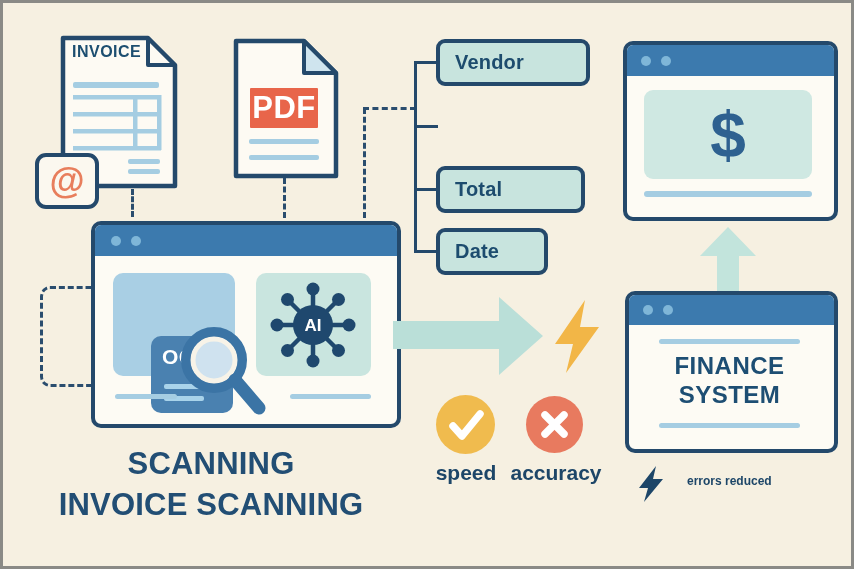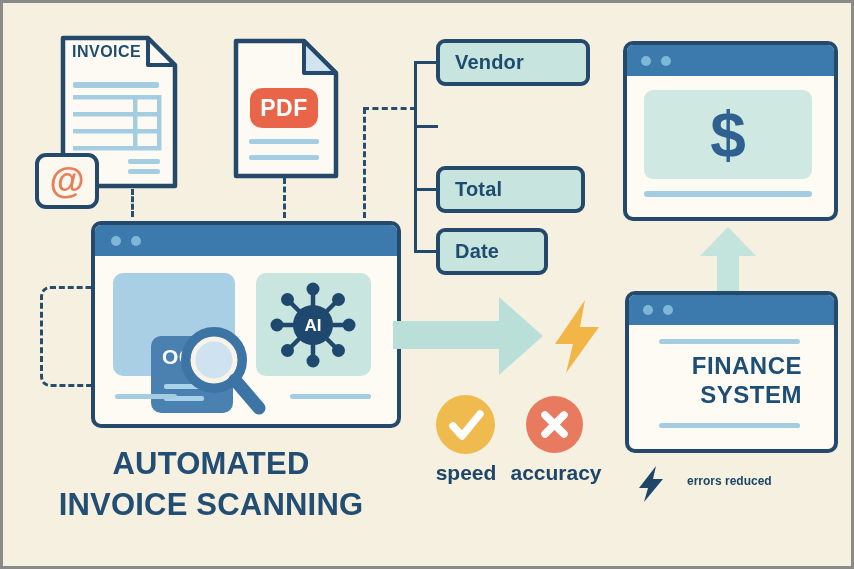--- a/index.html
+++ b/index.html
@@ -19,35 +19,35 @@
   .dash-h{position:absolute;height:0;border-top:3px dashed #2a4d6e;}
   .dash-box{position:absolute;border:3px dashed #2a4d6e;border-radius:10px;}
   
   .br{position:absolute;background:#24496b;}
   
   .field{position:absolute;background:#c8e4de;border:4px solid #24496b;border-radius:9px;
          display:flex;align-items:center;padding-left:15px;box-sizing:border-box;
          font-size:20px;font-weight:700;color:#1d4c6e;letter-spacing:0.2px;}
   .doc-title{position:absolute;left:0;top:10px;width:100%;padding-left:14px;box-sizing:border-box;
          font-size:16px;font-weight:800;color:#1d4e70;letter-spacing:0.5px;}
-  .pdf-badge{position:absolute;left:19px;top:52px;width:68px;height:40px;background:#e8654a;border-radius:12px;
-         display:flex;align-items:center;justify-content:center;color:#fff;font-size:23px;font-weight:800;letter-spacing:0.5px;}
+  .pdf-badge{position:absolute;left:19px;top:52px;width:68px;height:40px;background:#e8654a;border-radius:1px;
+         display:flex;align-items:center;justify-content:center;color:#fff;font-size:31px;font-weight:800;letter-spacing:0.5px;}
   .at-badge{position:absolute;left:32px;top:150px;width:64px;height:56px;background:#fbf8ef;border:4px solid #24496b;
          border-radius:11px;box-sizing:border-box;display:flex;align-items:center;justify-content:center;}
   .at-badge span{font-size:36px;font-weight:700;color:#e87e5c;}
   .ocr-box{position:absolute;left:38px;top:63px;width:82px;height:77px;background:#4a81b0;border-radius:10px;}
   .ocr-label{position:absolute;left:11px;top:9px;color:#fff;font-size:21px;font-weight:800;letter-spacing:0.5px;}
   .ocr-line{position:absolute;background:#a9d3ea;border-radius:2px;width:40px;height:5px;left:13px;}
   .panel{position:absolute;border-radius:10px;}
   .caption{position:absolute;left:28px;top:440px;width:360px;text-align:center;
          font-size:31px;font-weight:800;color:#224e74;line-height:41px;letter-spacing:0.2px;}
   .circle{position:absolute;border-radius:50%;display:flex;align-items:center;justify-content:center;}
   .small-label{position:absolute;text-align:center;font-size:21px;font-weight:700;color:#1d4668;}
   .errors-label{position:absolute;font-size:12px;font-weight:700;color:#1d4668;}
-  .finance-text{width:145px;margin:0 auto;text-align:right;font-size:24px;font-weight:800;
+  .finance-text{width:145px;margin:0 auto;text-align:center;font-size:24px;font-weight:800;
          color:#1d4e73;letter-spacing:0.5px;line-height:29px;position:absolute;left:28px;top:56px;}
   .dollar{position:absolute;left:17px;top:45px;width:168px;height:89px;background:#cfe8e2;border-radius:9px;
          display:flex;align-items:center;justify-content:center;font-size:64px;font-weight:700;color:#2e6190;}
 </style>
 </head>
 <body>
 
 <div class="canvas">
 
   <div class="dash-v" style="left:128px;top:186px;height:28px;"></div>
@@ -191,17 +191,17 @@
   </div>
   <div class="small-label" style="left:423px;top:458px;width:80px;">speed</div>
   <div class="small-label" style="left:503px;top:458px;width:100px;">accuracy</div>
 
   <svg class="abs" style="left:634px;top:463px;" width="28" height="36" viewBox="0 0 28 36">
     <polygon points="19,0 2,22 11,22 7,36 26,13 16,13" fill="#1d4668"></polygon>
   </svg>
   <div class="errors-label" style="left:684px;top:471px;">errors reduced</div>
 
   <div class="caption">
-    <span style="display:block;">AUTOMATED</span>
+    <span style="display:block;">SCANNING</span>
     <span style="display:block;">INVOICE SCANNING</span>
   </div>
 
 </div>
 
 </body></html>

